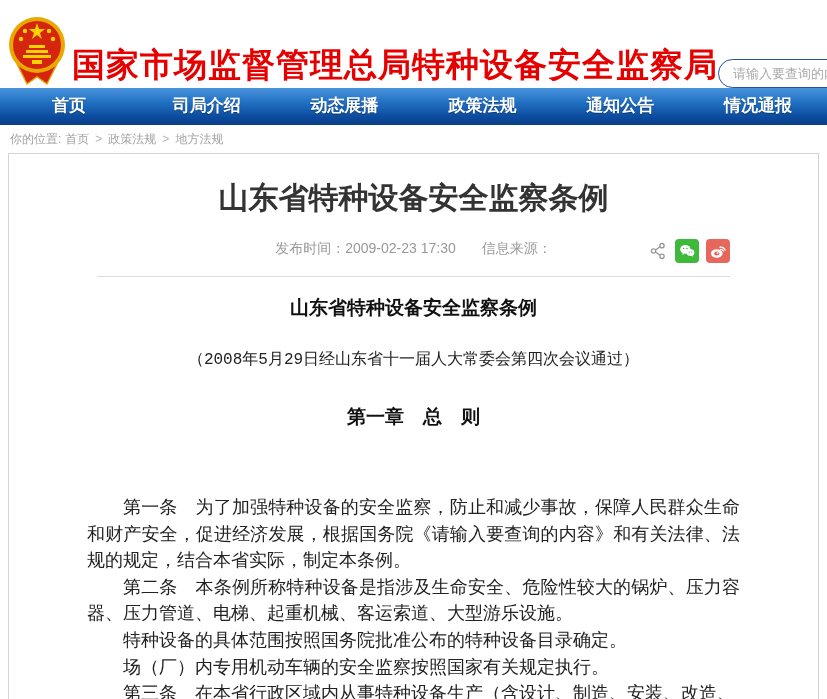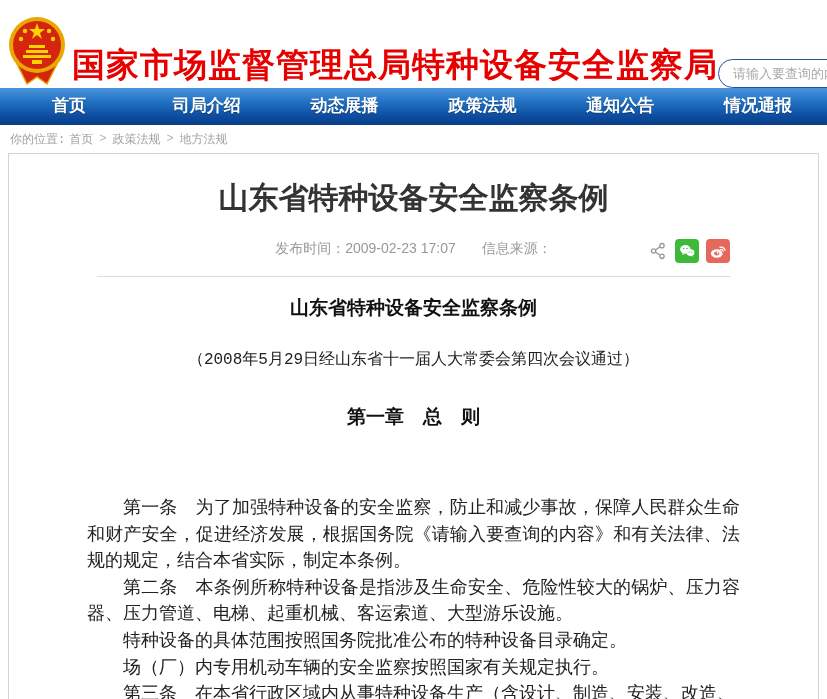--- a/index.html
+++ b/index.html
@@ -19,21 +19,21 @@
 
   
   .nav { height:37px; display:flex; align-items:center;
     background:linear-gradient(180deg,#4a94dc 0%,#2272c4 40%,#0c4b9e 85%,#0a4392 100%);
     border-bottom:3px solid #0a4189; }
   .nav a { flex:1; text-align:center; color:#fff; font-size:17px; font-weight:bold;
     text-decoration:none; text-shadow:0 1px 1px rgba(0,0,0,.35); cursor:pointer; }
 
   
   .breadcrumb { height:28px; display:flex; align-items:center; padding-left:10px;
-    font-size:12px; color:#a2a2a2;font-family:Liberation Mono, monospace; }
+    font-size:12px; color:#a2a2a2; }
   .breadcrumb a { color:#a2a2a2; text-decoration:none; cursor:pointer; }
   .breadcrumb .sep { margin:0 6px; color:#b5b5b5; }
   .breadcrumb .pre { margin-right:4px; }
 
   
   .content-box { margin:0 8px; border:1px solid #d4d4d4; background:#fff; height:560px; }
   .article-title { margin-top:24px; text-align:center; font-size:30px; font-weight:bold;
     color:#333; }
   .meta-row { position:relative; margin-top:18px; height:26px; text-align:center;
     font-size:14px; color:#999; line-height:22px; }
@@ -90,21 +90,21 @@
   <span class="sep">&gt;</span>
   <a>政策法规</a>
   <span class="sep">&gt;</span>
   <a>地方法规</a>
 </div>
 
 <div class="content-box">
   <h1 class="article-title">山东省特种设备安全监察条例</h1>
 
   <div class="meta-row">
-    <span>发布时间：</span><span>2009-02-23 17:07</span><span class="gap"></span><span>信息来源：</span>
+    <span>发布时间：</span><span>2009-02-23 17:30</span><span class="gap"></span><span>信息来源：</span>
     <span class="share-box">
       <span style="width:20px;height:24px;display:flex;align-items:center;justify-content:center;cursor:pointer;">
         <svg viewBox="0 0 18 20" width="16" height="18">
           <circle cx="13.5" cy="4" r="2.4" fill="none" stroke="#999" stroke-width="1.5"></circle>
           <circle cx="4" cy="10" r="2.4" fill="none" stroke="#999" stroke-width="1.5"></circle>
           <circle cx="13.5" cy="16" r="2.4" fill="none" stroke="#999" stroke-width="1.5"></circle>
           <line x1="6.2" y1="8.8" x2="11.3" y2="5.2" stroke="#999" stroke-width="1.5"></line>
           <line x1="6.2" y1="11.2" x2="11.3" y2="14.8" stroke="#999" stroke-width="1.5"></line>
         </svg>
       </span>

